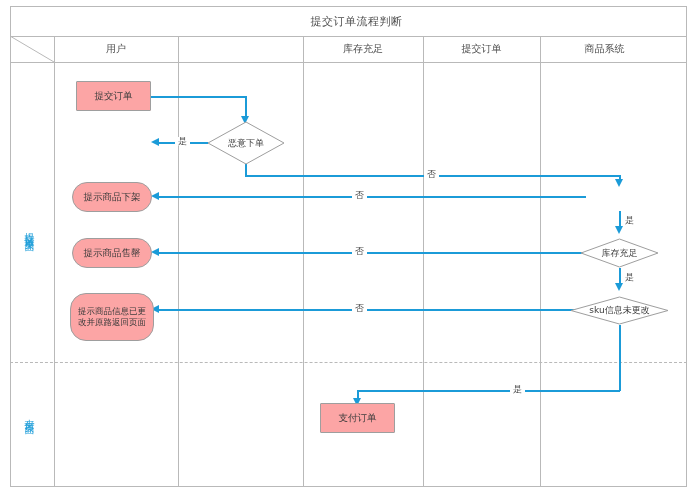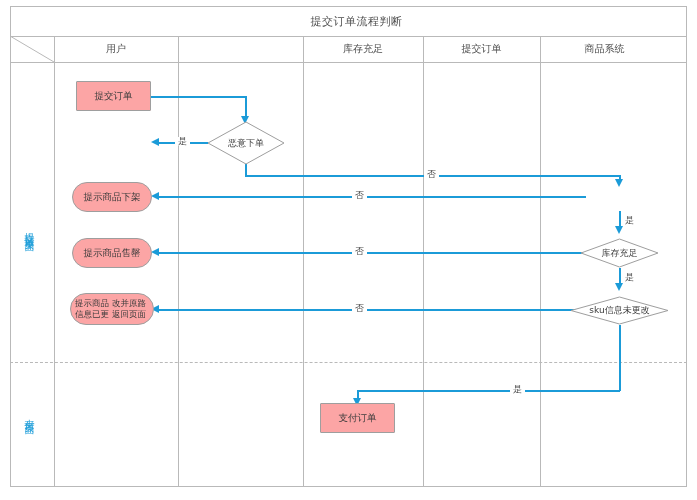--- a/index.html
+++ b/index.html
@@ -139,21 +139,21 @@
   <div class="arrow down" style="left:353px;top:398px;"></div>
   <div class="edge-label" style="left:510px;top:385px;">是</div>
 
   <div class="node rect" style="left:76px;top:81px;width:75px;height:30px;">提交订单</div>
 
 
   <div class="node round" style="left:72px;top:182px;width:80px;height:30px;">提示商品下架</div>
 
   <div class="node round" style="left:72px;top:238px;width:80px;height:30px;">提示商品售罄</div>
 
-  <div class="node round two-line" style="left:70px;top:293px;width:84px;height:32px;flex-direction:row;">
+  <div class="node round two-line" style="left:70px;top:293px;width:84px;height:48px;flex-direction:column;">
     <span>提示商品信息已更</span>
     <span>改并原路返回页面</span>
   </div>
 
   <div class="diamond" style="left:207px;top:121px;width:78px;height:44px;">
     <svg width="78" height="44" viewBox="0 0 78 44">
       <polygon points="39,1 77,22 39,43 1,22" fill="#ffffff" stroke="#9e9e9e" stroke-width="1"></polygon>
     </svg>
     <span class="dlabel">恶意下单</span>
   </div>

